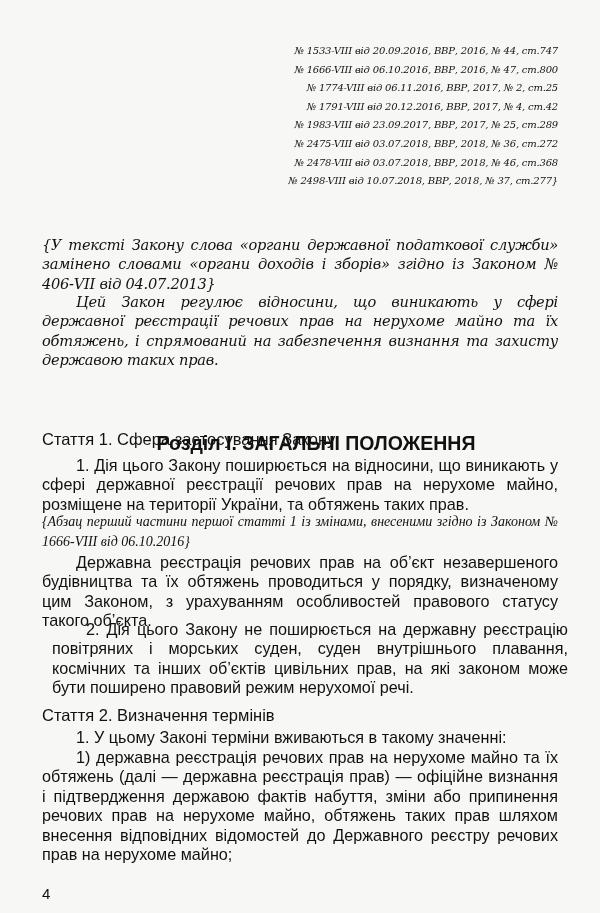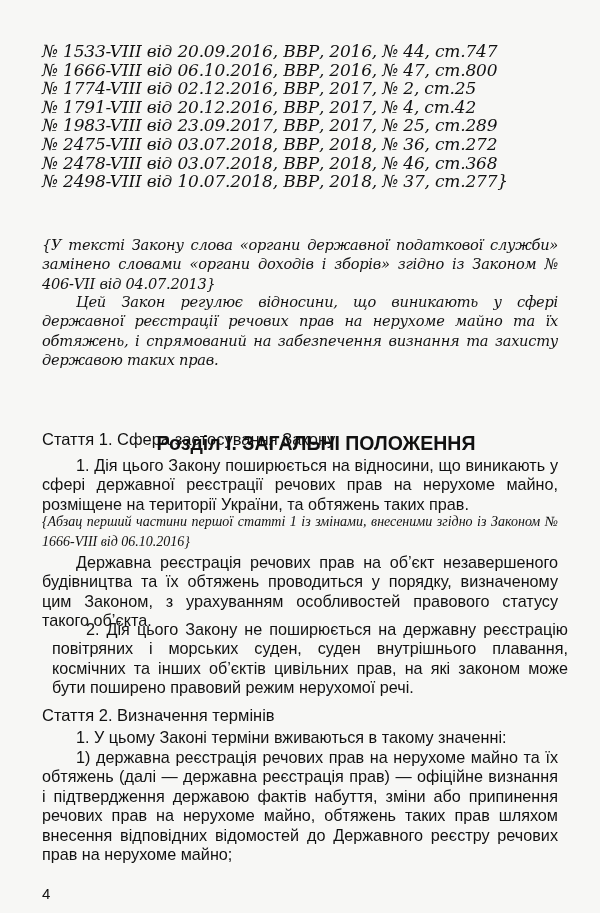--- a/index.html
+++ b/index.html
@@ -11,23 +11,23 @@
     overflow: hidden;
   }
   .page {
     position: absolute;
     left: 42px; top: 0; width: 516px;
   }
   .amend {
     position: absolute; left: 0; top: 42px; width: 516px;
     font-family: "DejaVu Serif", "Liberation Serif", serif;
     font-style: italic;
-    font-size: 17px;
+    font-size: 10px;
     line-height: 18.6px;
-    text-align: left;
+    text-align: right;
     letter-spacing: -0.2px;
   }
   .amend div { white-space: nowrap; }
   .italic-block {
     position: absolute; left: 0; width: 516px;
     font-family: "DejaVu Serif", "Liberation Serif", serif;
     font-style: italic;
     font-size: 14.6px;
     line-height: 19.3px;
     text-align: justify;
@@ -70,21 +70,21 @@
   }
 </style>
 </head>
 <body>
 
 <div class="page">
 
   <div class="amend">
     <div>№ 1533-VIII від 20.09.2016, ВВР, 2016, № 44, ст.747</div>
     <div>№ 1666-VIII від 06.10.2016, ВВР, 2016, № 47, ст.800</div>
-    <div>№ 1774-VIII від 02.12.2016, ВВР, 2017, № 2, ст.25</div>
+    <div>№ 1774-VIII від 06.11.2016, ВВР, 2017, № 2, ст.25</div>
     <div>№ 1791-VIII від 20.12.2016, ВВР, 2017, № 4, ст.42</div>
     <div>№ 1983-VIII від 23.09.2017, ВВР, 2017, № 25, ст.289</div>
     <div>№ 2475-VIII від 03.07.2018, ВВР, 2018, № 36, ст.272</div>
     <div>№ 2478-VIII від 03.07.2018, ВВР, 2018, № 46, ст.368</div>
     <div>№ 2498-VIII від 10.07.2018, ВВР, 2018, № 37, ст.277}</div>
   </div>
 
   <div class="italic-block note1">{У тексті Закону слова «органи державної податкової служби» замінено словами «органи доходів і зборів» згідно із Законом № 406-VII від 04.07.2013}</div>
 
   <div class="italic-block intro">Цей Закон регулює відносини, що виникають у сфері державної реєстрації речових прав на нерухоме майно та їх обтяжень, і спрямований на забезпечення визнання та захисту державою таких прав.</div>

